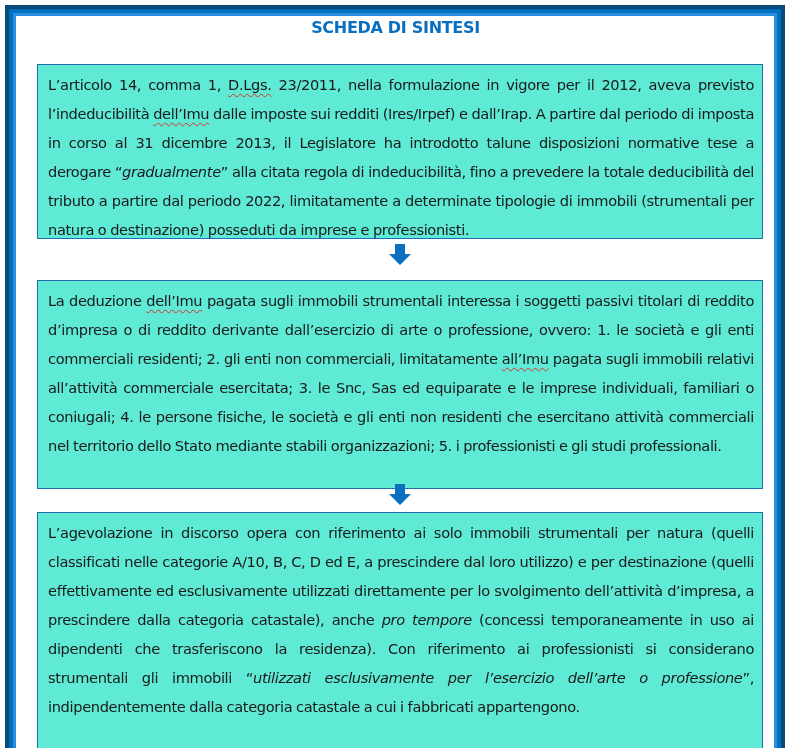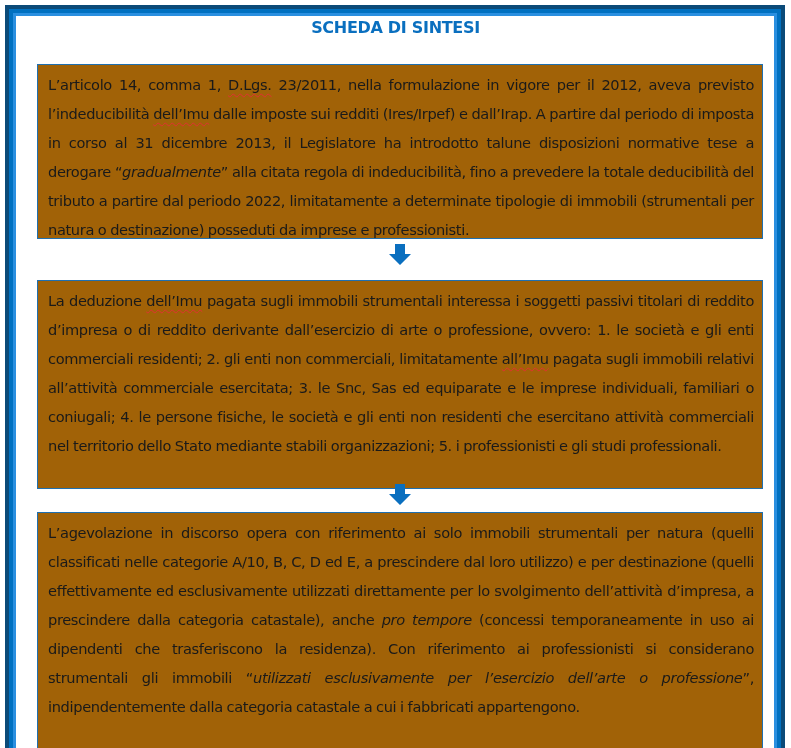--- a/index.html
+++ b/index.html
@@ -22,21 +22,21 @@
     position:absolute; left:0; top:0; right:0; bottom:0;
     border-top:3px solid #2a8fe0; border-left:3px solid #2a8fe0; border-right:3px solid #2a8fe0;
   }
   .title {
     position:absolute; left:0; width:791px; top:18px; text-align:center;
     font-family: "DejaVu Sans", sans-serif; font-weight:bold;
     font-size:16px; color:#0a6fbf; letter-spacing:-0.3px;
   }
   .box {
     position:absolute; left:37px; width:726px; box-sizing:border-box;
-    border:1.5px solid #1f6fb0; background:#a16207;
+    border:1.5px solid #1f6fb0; background:#5eead4;
     padding:5px 8px 3px 10px;
     font-family: "DejaVu Sans", sans-serif;
     font-size:14.6px; line-height:29px; color:#1a1a1a;
     text-align:justify; letter-spacing:-0.35px; word-spacing:-0.5px;
   }
   .box p { margin:0; }
   .box .last { text-align-last:left; }
   #box1 { top:64px; height:175px; }
   #box2 { top:280px; height:209px; }
   #box3 { top:512px; height:240px; }

